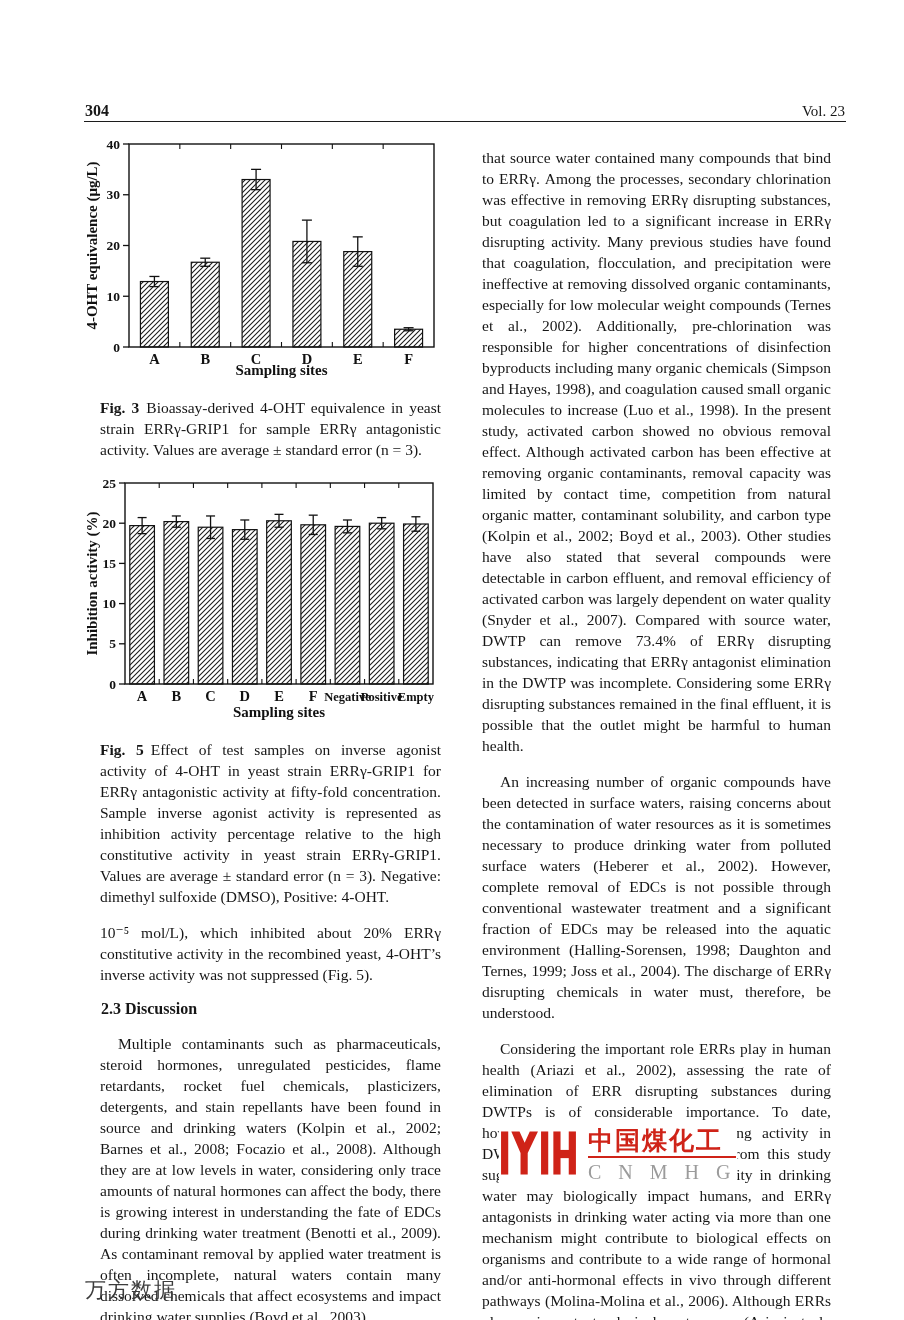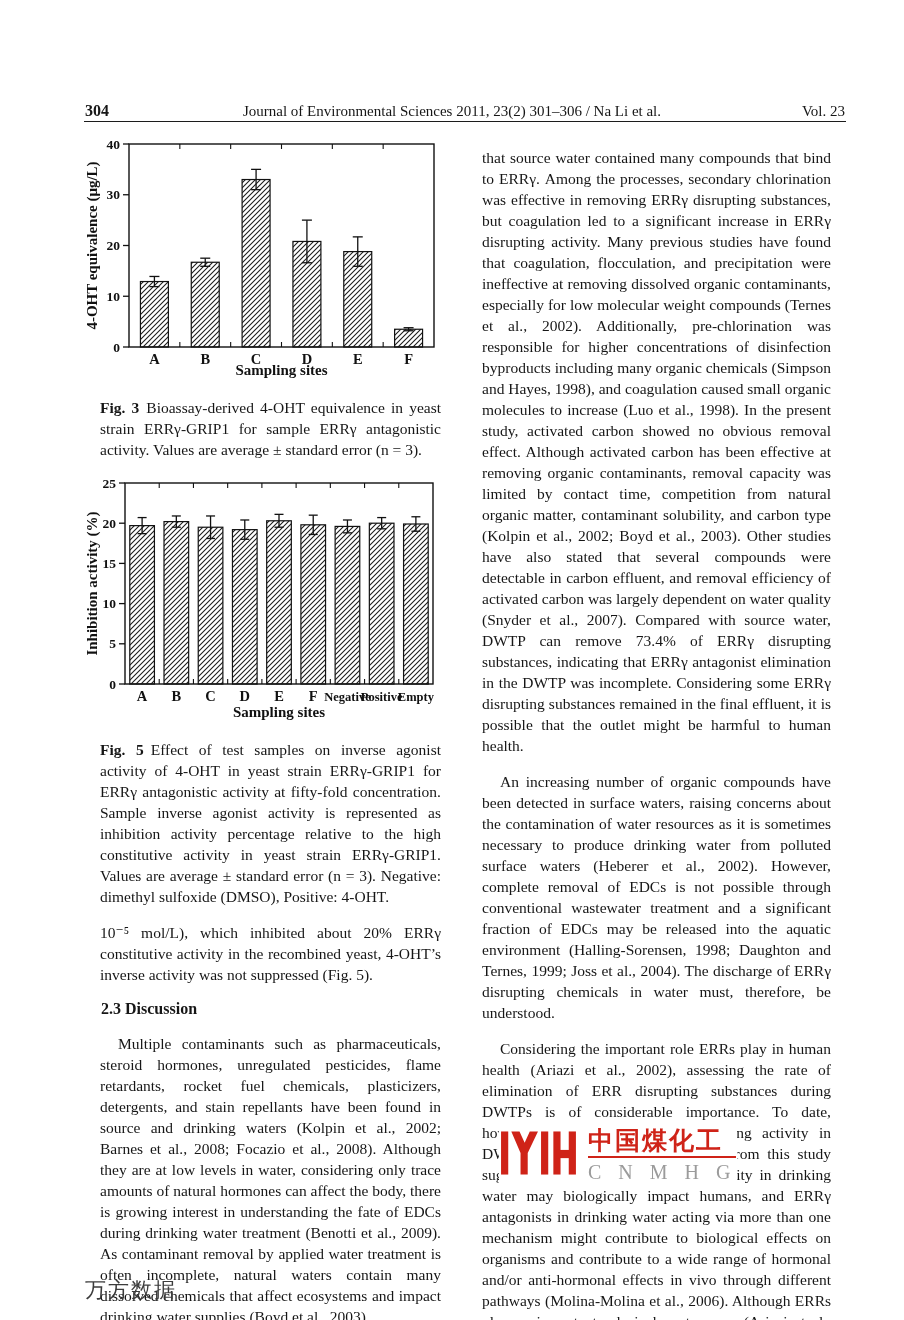--- a/index.html
+++ b/index.html
@@ -49,21 +49,20 @@
     font-family:"DejaVu Sans","Liberation Sans",sans-serif;
     font-size:21px;color:#3c3c3c;letter-spacing:2px;margin-top:20px;
   }
 </style>
 </head>
 <body>
 
 <div class="page">
 
   <div class="hdr-num">304</div>
-  <div class="hdr-center">Journal of Environmental Sciences 2011, 23(2) 301–306 / Na Li et al.</div>
   <div class="hdr-vol">Vol. 23</div>
   <div class="hdr-rule"></div>
 
   <div class="col col-left body-text">
     <figure>
       <svg width="371" height="248" viewBox="0 0 371 248">
           <defs>
             <pattern id="hatch-fig4" width="5" height="5" patternUnits="userSpaceOnUse">
               <path d="M0,5 L5,0 M-1.25,1.25 L1.25,-1.25 M3.75,6.25 L6.25,3.75" stroke="#1c1c1c" stroke-width="1.1" fill="none"></path>
             </pattern>

